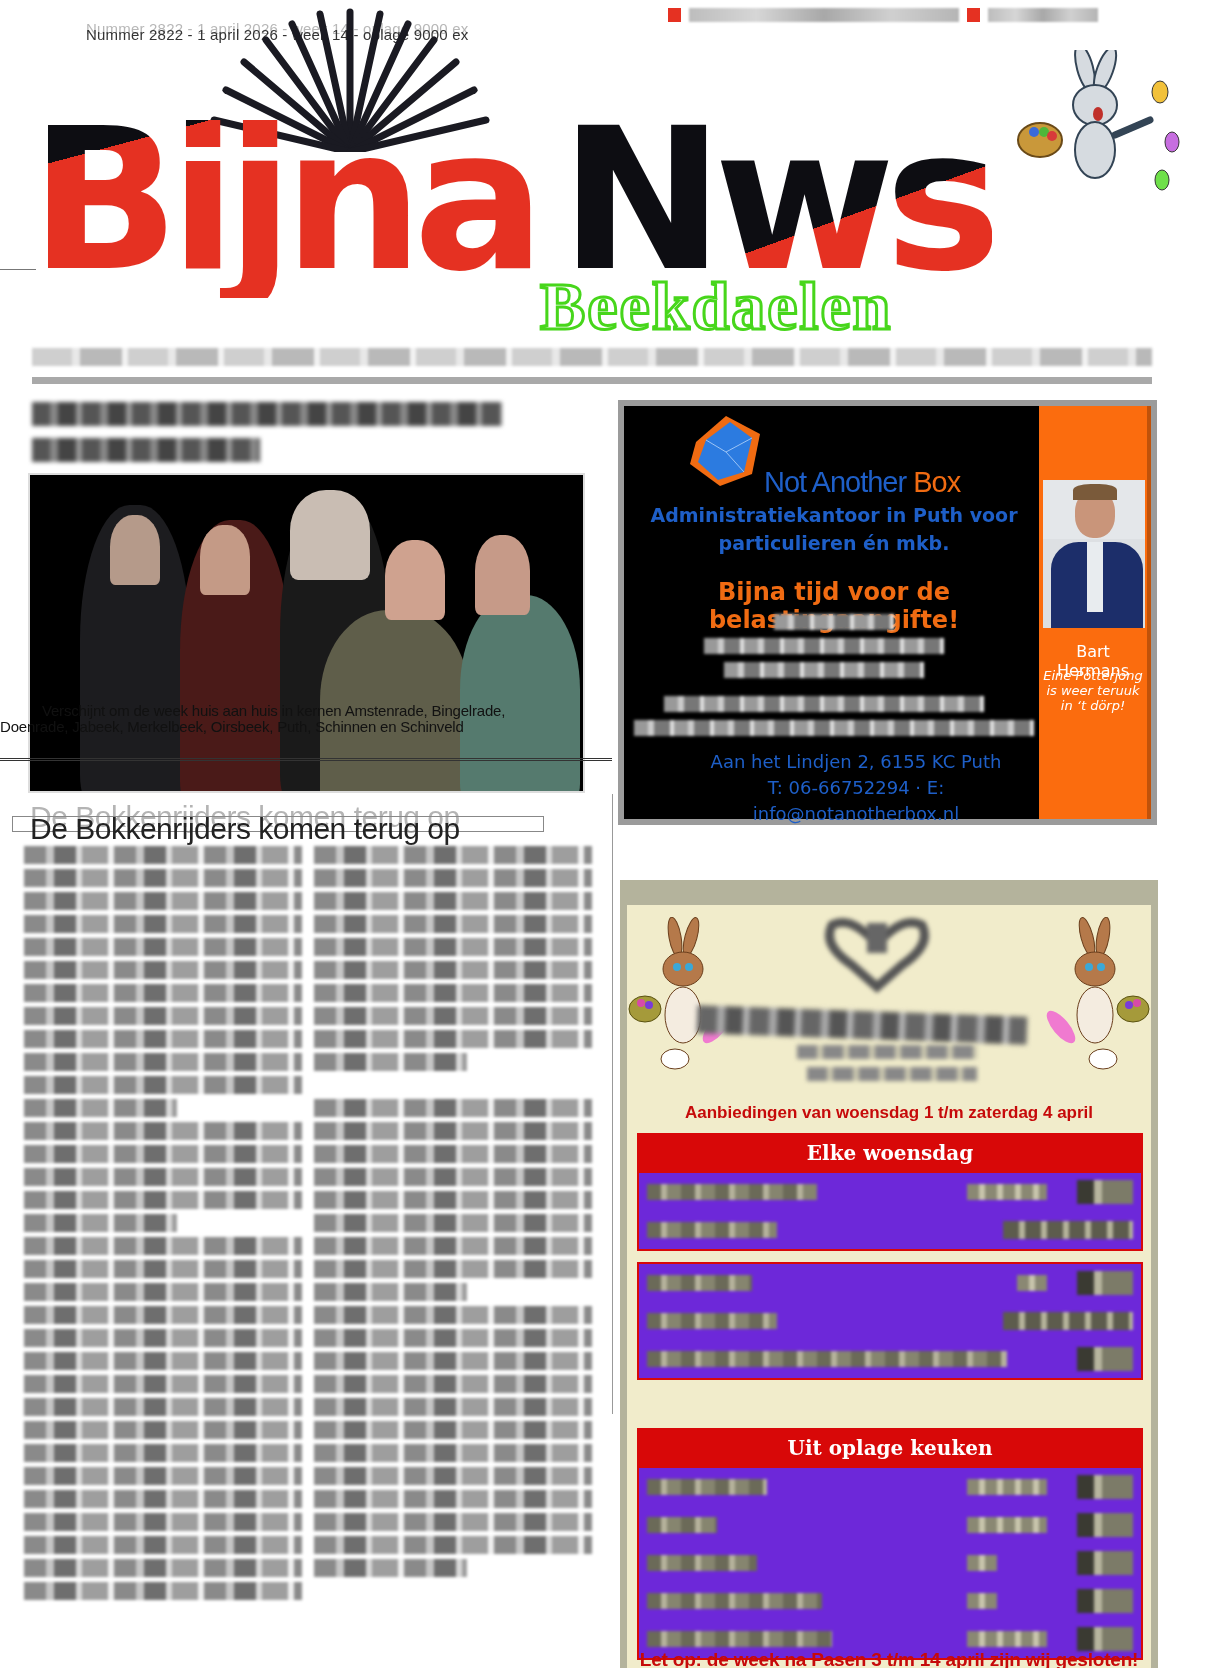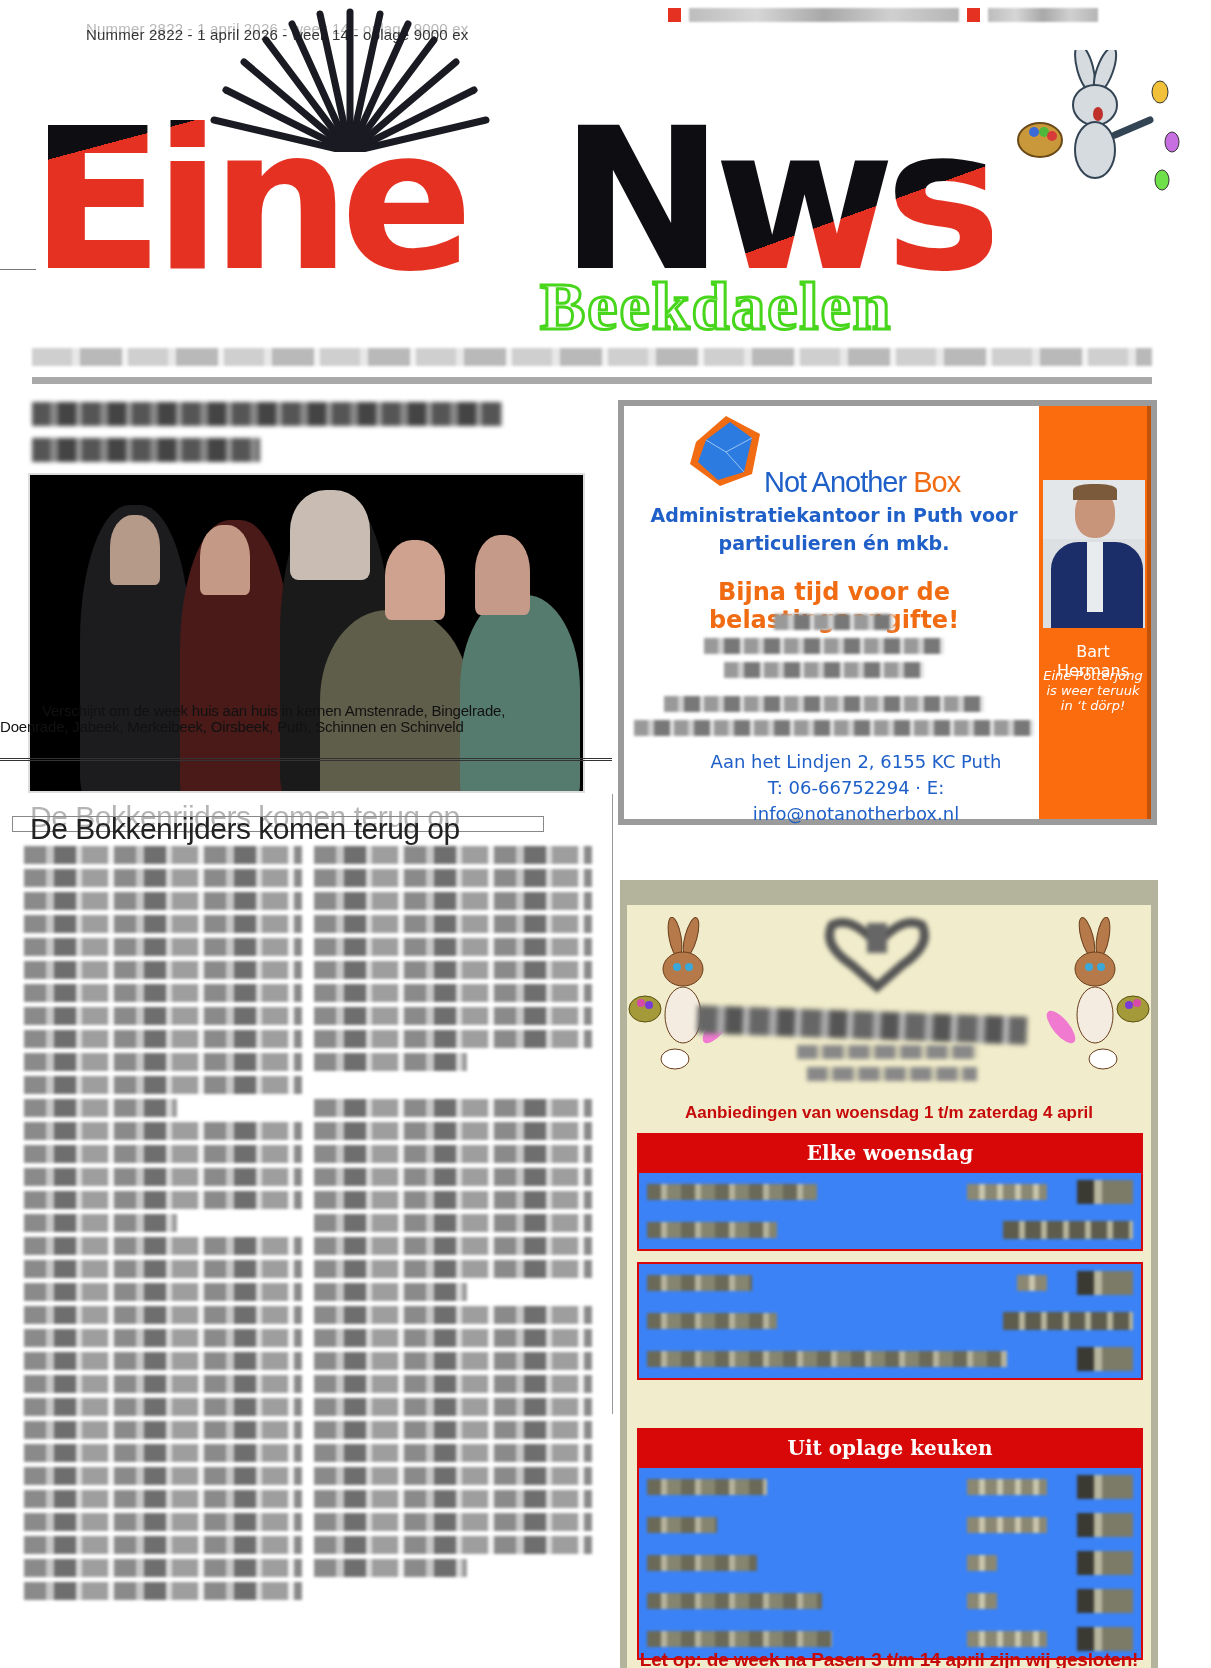--- a/index.html
+++ b/index.html
@@ -48,21 +48,21 @@
   .col { position: absolute; top: 846px; width: 278px; }
   .col.left { left: 24px; }
   .col.right { left: 314px; }
   .line { height: 18px; margin-bottom: 5px; filter: blur(1.4px);
           background: repeating-linear-gradient(90deg,#8a8a8a 0 22px,#c5c5c5 22px 30px,#6e6e6e 30px 52px,#d8d8d8 52px 58px,#9e9e9e 58px 84px,#f0f0f0 84px 90px); }
   .line.short { width: 55%; }
   .line.gap { background: transparent; }
 
   
   .ad-nab { position: absolute; left: 618px; top: 400px; width: 539px; height: 425px; background: #9b9b9b; padding: 6px; }
-  .ad-nab-inner { position: relative; width: 100%; height: 100%; background: #ffffff; }
+  .ad-nab-inner { position: relative; width: 100%; height: 100%; background: #000000; }
   .nab-orange { position: absolute; right: 0; top: 0; width: 112px; height: 100%; background: #fb6c0e; border-right: 4px solid #c0520a; }
   .nab-portrait { position: absolute; left: 4px; top: 74px; width: 102px; height: 148px; background: linear-gradient(180deg,#e4e7ea 0 40%,#dde0e3 40% 100%); overflow: hidden; }
   .nab-name { position: absolute; left: 0; top: 236px; width: 108px; text-align: center; color: #fff; font-size: 16px; font-family: "DejaVu Sans", sans-serif; }
   .nab-slogan { position: absolute; left: 0; top: 262px; width: 108px; text-align: center; color: #fff; font-size: 13px; line-height: 15px; font-style: italic; font-family: "DejaVu Sans", sans-serif; }
   .nab-logo-cube { position: absolute; left: 62px; top: 6px; width: 80px; height: 80px; }
   .nab-logo-text { position: absolute; left: 140px; top: 60px; font-size: 29px; letter-spacing: -1px; white-space: nowrap; font-family: "Liberation Sans", sans-serif; }
   .nab-logo-text .blue { color: #1e5fc8; }
   .nab-logo-text .orange { color: #f06b12; }
   .nab-center { position: absolute; left: 0; width: 420px; text-align: center; font-family: "DejaVu Sans", sans-serif; }
   .nab-desc { top: 95px; font-size: 19px; line-height: 28px; color: #1e5fc8; font-weight: 600; }
@@ -73,21 +73,21 @@
   
   .ad-shop { position: absolute; left: 620px; top: 880px; width: 538px; height: 788px; background: #b4b39c; padding: 7px; }
   .ad-shop-inner { position: relative; width: 100%; height: 100%; background: #f1eccb; margin-top: 18px; }
   .shop-bunny { position: absolute; top: 12px; width: 110px; height: 160px; }
   .shop-bunny.l { left: 0; }
   .shop-bunny.r { right: 0; }
   .shop-logo { position: absolute; left: 185px; top: 10px; width: 130px; height: 80px; filter: blur(2px); }
   .shop-name-blur { position: absolute; left: 70px; top: 106px; width: 330px; height: 28px; filter: blur(2.5px); background: repeating-linear-gradient(90deg,#666 0 20px,#aaa 20px 28px,#555 28px 46px,#bbb 46px 52px); transform: rotate(2deg); }
   .shop-sub-blur { position: absolute; height: 14px; filter: blur(2px); background: repeating-linear-gradient(90deg,#888 0 20px,#c9c6ae 20px 26px); }
   .shop-dates { position: absolute; left: 0; top: 198px; width: 100%; text-align: center; color: #c60a0a; font-size: 17px; font-weight: 700; font-family: "Liberation Sans", sans-serif; }
-  .offer-box { position: absolute; left: 10px; width: 506px; border: 2px solid #d80808; background: #3b82f6; }
+  .offer-box { position: absolute; left: 10px; width: 506px; border: 2px solid #d80808; background: #6d28d9; }
   .offer-head { background: #d80808; color: #fff; text-align: center; font-family: "DejaVu Serif", serif; font-weight: 700; font-size: 20px; height: 38px; line-height: 36px; }
   .offer-row { display: flex; align-items: center; height: 38px; padding: 0 8px; }
   .offer-row .name { height: 16px; filter: blur(1.6px); background: repeating-linear-gradient(90deg,#6b6a58 0 14px,#b6b39c 14px 20px,#86856f 20px 34px); }
   .offer-row .qty { margin-left: auto; height: 16px; width: 80px; filter: blur(1.6px); background: repeating-linear-gradient(90deg,#8a8873 0 12px,#c8c5ac 12px 18px); }
   .offer-row .price { margin-left: 30px; height: 24px; width: 56px; filter: blur(1.6px); background: linear-gradient(90deg,#3a3a32 0 30%,#b7b59e 30% 45%,#7c7b68 45% 100%); }
   .offer-row .deal { margin-left: auto; height: 18px; width: 130px; filter: blur(1.6px); background: repeating-linear-gradient(90deg,#5d5c4d 0 16px,#b5b39b 16px 22px); }
   .shop-notice { position: absolute; left: 0; bottom: 8px; width: 100%; text-align: center; color: #c60a0a; font-size: 19px; font-weight: 700; font-family: "Liberation Sans", sans-serif; letter-spacing: -0.2px; }
 
   .side-rule { position: absolute; left: 612px; top: 794px; width: 1px; height: 620px; background: #999; }
 </style>
@@ -118,21 +118,21 @@
       <line x1="150" y1="150" x2="256" y2="60"></line>
       <line x1="150" y1="150" x2="26" y2="88"></line>
       <line x1="150" y1="150" x2="274" y2="88"></line>
       <line x1="150" y1="150" x2="14" y2="118"></line>
       <line x1="150" y1="150" x2="286" y2="118"></line>
     </g>
   </svg>
 </div>
 
 <div class="masthead">
-  <span class="mast-word mast-good">Eine</span>
+  <span class="mast-word mast-good">Bijna</span>
   <span class="mast-word mast-news">Nws</span>
 </div>
 <div class="thin-rule-left"></div>
 
 <div class="subtitle">Beekdaelen</div>
 
 <div class="bunny-top">
   <svg viewBox="0 0 180 150" width="180" height="150">
     <ellipse cx="85" cy="18" rx="8" ry="24" fill="#d6dbe0" stroke="#345" stroke-width="2" transform="rotate(-15 85 18)"></ellipse>
     <ellipse cx="105" cy="20" rx="8" ry="24" fill="#d6dbe0" stroke="#345" stroke-width="2" transform="rotate(20 105 20)"></ellipse>

